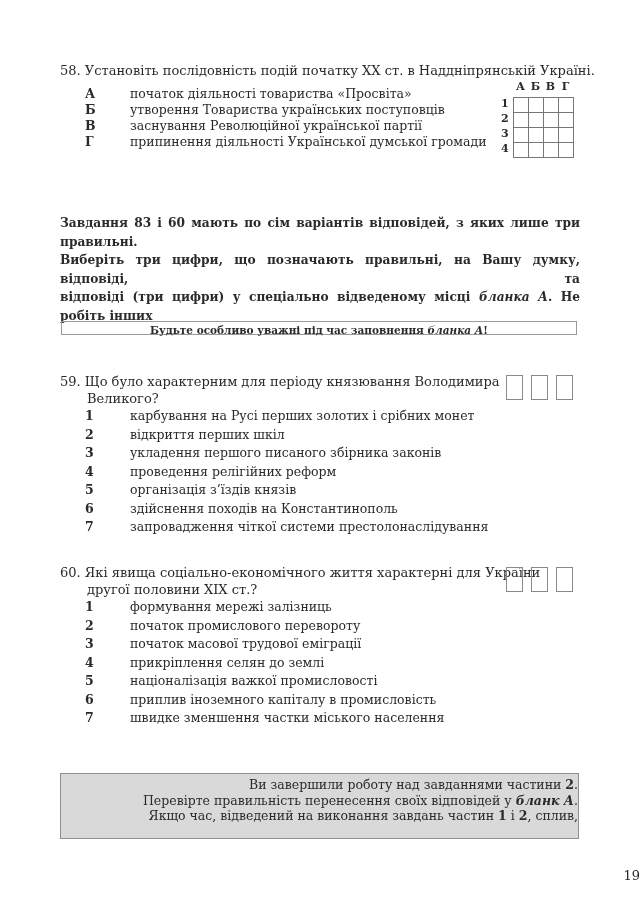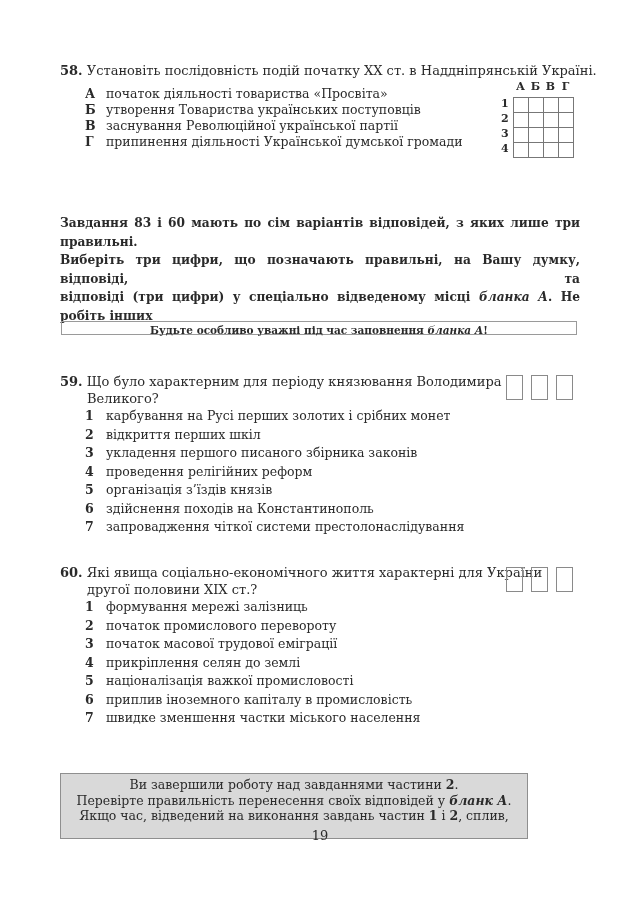--- a/index.html
+++ b/index.html
@@ -3,50 +3,50 @@
   <meta charset="utf-8">
   <style>
     html, body { margin: 0; padding: 0; background: #ffffff; }
     body {
       width: 640px; height: 905px; position: relative; overflow: hidden;
       font-family: "DejaVu Serif", "Liberation Serif", serif;
       color: #2a2a2a;
     }
     .abs { position: absolute; }
     .q-title { font-size: 13px; line-height: 17px; }
-    .q-num { font-weight: bold; }
+    .q-num { font-weight: normal; }
     .opt-row { position: absolute; font-size: 12.5px; line-height: 16px; white-space: nowrap; }
     .opt-key { position: absolute; left: 0; font-weight: bold; }
-    .opt-text { position: absolute; left: 21px; }
+    .opt-text { position: absolute; left: 45px; }
     .instr {
       left: 60px; top: 214px; width: 520px;
       font-size: 12.2px; line-height: 18.6px; font-weight: bold;
       text-align: justify; text-align-last: justify;
     }
     .instr p { margin: 0; }
     .instr p:last-child { text-align-last: left; }
     .instr i { font-weight: bold; }
     .notice {
       left: 61px; top: 321px; width: 516px; height: 14px;
       border: 1.5px solid #9a9a9a; box-sizing: border-box;
       font-size: 10.5px; line-height: 13px; font-weight: bold;
       text-align: center; padding-top: 2px;
     }
     .grid { border-collapse: collapse; position: absolute; left: 513px; top: 97px; }
     .grid td { width: 14px; height: 14px; border: 1px solid #777; padding: 0; }
     .grid-col-label { position: absolute; top: 80px; font-size: 11px; font-weight: bold; width: 15px; text-align: center; }
     .grid-row-label { position: absolute; left: 501px; font-size: 11px; font-weight: bold; }
     .ans-box { position: absolute; width: 17px; height: 25px; border: 1.3px solid #8a8a8a; box-sizing: border-box; }
     .final-box {
-      left: 60px; top: 773px; width: 468px; height: 66px;
+      left: 60px; top: 773px; width: 519px; height: 66px;
       background: #d9d9d9; border: 1px solid #8f8f8f; box-sizing: border-box;
-      font-size: 12.5px; line-height: 15.5px; text-align: center; padding-top: 3px;
+      font-size: 12.5px; line-height: 15.5px; text-align: right; padding-top: 3px;
     }
     .final-box div { white-space: nowrap; }
-    .page-num { left: 0; width: 640px; top: 828px; text-align: center; font-size: 13px; }
+    .page-num { left: 0; width: 640px; top: 868px; text-align: right; font-size: 13px; }
   </style>
 </head>
 <body>
 
 <div class="abs q-title" style="left:60px; top:62px; white-space:nowrap;">
   <span class="q-num">58.</span>
   <span>Установіть послідовність подій початку XX ст. в Наддніпрянській Україні.</span>
 </div>
 
 <div class="abs" style="left:85px; top:86px; width:400px;">

